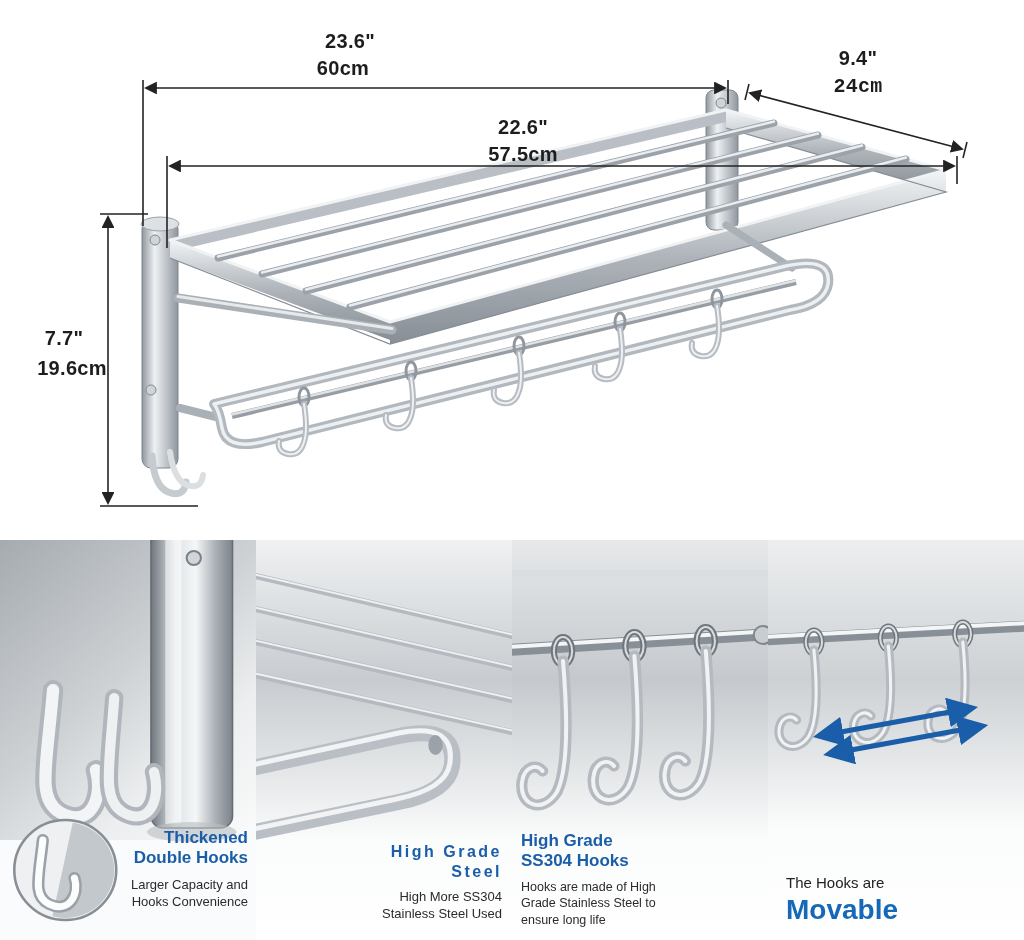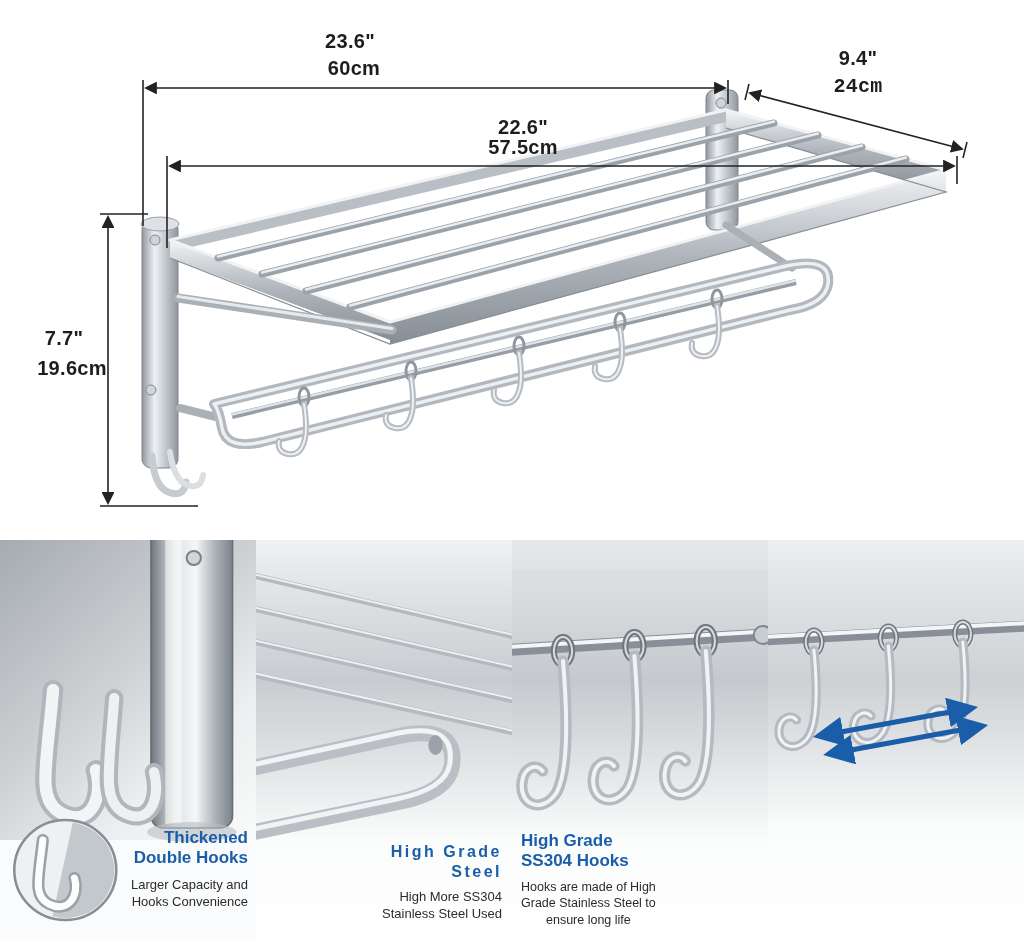--- a/index.html
+++ b/index.html
@@ -16,21 +16,21 @@
   .features { position:absolute; top:540px; left:0; width:1024px; height:400px;
               display:grid; grid-template-columns:repeat(4,1fr); gap:0; background:#fff; }
   .panel { position:relative; overflow:hidden; background:#e9ebec; }
   .panel svg { position:absolute; top:0; left:0; width:100%; height:100%; }
   .feat-text { position:absolute; z-index:2; }
   .align-r { text-align:right; }
   .align-l { text-align:left; }
   .ft { color:var(--accent-blue,#1a5da8); font-weight:700; font-size:17px; line-height:1.2; }
   .ft.spaced { font-size:16px; letter-spacing:2.5px; }
   .fd { color:#2b2b2b; font-size:13px; line-height:1.32; }
-  .fd.small { font-size:12.5px;text-align:center; }
+  .fd.small { font-size:12.5px; }
   .gap-top { margin-top:7px; }
   .lead { color:#222; font-size:15px; font-weight:400; }
   .movable { color:var(--movable-blue,#1668b8); font-weight:700; font-size:28px; margin-top:3px; }
 </style>
 </head>
 <body>
 
 <div class="page">
 
   <section class="diagram">
@@ -132,23 +132,23 @@
         <line x1="967" y1="142" x2="963" y2="158"></line>
         <line x1="750" y1="93" x2="962" y2="149" marker-start="url(#arrow)" marker-end="url(#arrow)"></line>
 
         <line x1="100" y1="214" x2="148" y2="214"></line>
         <line x1="100" y1="506" x2="198" y2="506"></line>
         <line x1="108" y1="217" x2="108" y2="503" marker-start="url(#arrow)" marker-end="url(#arrow)"></line>
       </g>
     </svg>
 
     <div class="dim-label" style="left:350px; top:30px;">23.6"</div>
-    <div class="dim-label" style="left:354px; top:57px;">60cm</div>
+    <div class="dim-label" style="left:343px; top:57px;">60cm</div>
     <div class="dim-label" style="left:523px; top:116px;">22.6"</div>
-    <div class="dim-label" style="left:523px; top:136px;">57.5cm</div>
+    <div class="dim-label" style="left:523px; top:143px;">57.5cm</div>
     <div class="dim-label" style="left:858px; top:47px;">9.4"</div>
     <div class="dim-label" style="left:858px; top:75px;font-family:Liberation Mono, monospace;">24cm</div>
     <div class="dim-label" style="left:64px;  top:327px;">7.7"</div>
     <div class="dim-label" style="left:72px;  top:357px;">19.6cm</div>
   </section>
 
   <section class="features">
 
     <div class="panel">
       <svg viewBox="0 0 251 400" preserveAspectRatio="none">
@@ -310,16 +310,20 @@
           <ellipse cx="191" cy="94" rx="8" ry="12" stroke="#6f767d" stroke-width="5"></ellipse>
           <ellipse cx="191" cy="94" rx="8" ry="12" stroke="#d8dcdf" stroke-width="2"></ellipse>
           <path d="M 191 102 C 195 144 194 174 186 188 C 175 206 154 199 157 180 C 159 169 169 166 174 172" stroke="#b4bac0" stroke-width="9"></path>
           <path d="M 191 102 C 195 144 194 174 186 188 C 175 206 154 199 157 180 C 159 169 169 166 174 172" stroke="#f0f2f4" stroke-width="3"></path>
         </g>
         <g>
           <line x1="50" y1="196" x2="200" y2="168" stroke="#1a5da8" stroke-width="5" marker-start="url(#barr)" marker-end="url(#barr)"></line>
           <line x1="60" y1="214" x2="210" y2="186" stroke="#1a5da8" stroke-width="5" marker-start="url(#barr)" marker-end="url(#barr)"></line>
         </g>
       </svg>
+      <div class="feat-text align-l" style="left:18px; bottom:14px;">
+        <div class="lead">The Hooks are</div>
+        <div class="movable">Movable</div>
+      </div>
     </div>
 
   </section>
 </div>
 
 </body></html>

